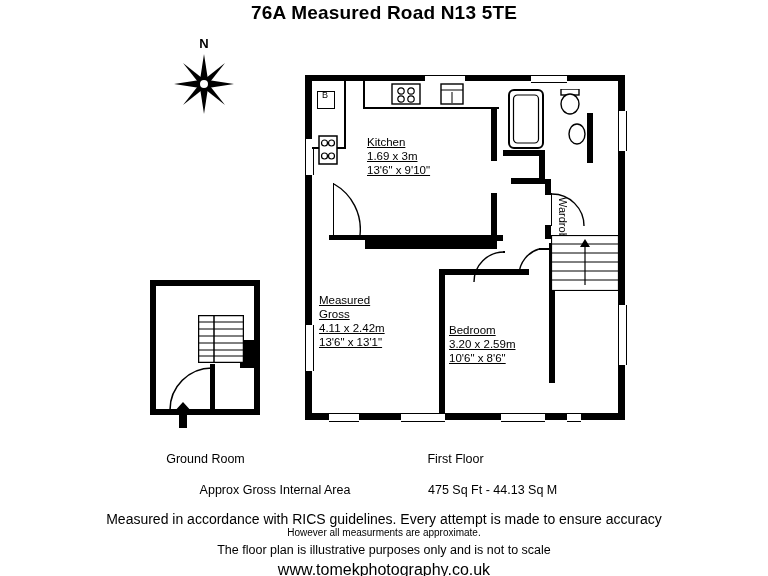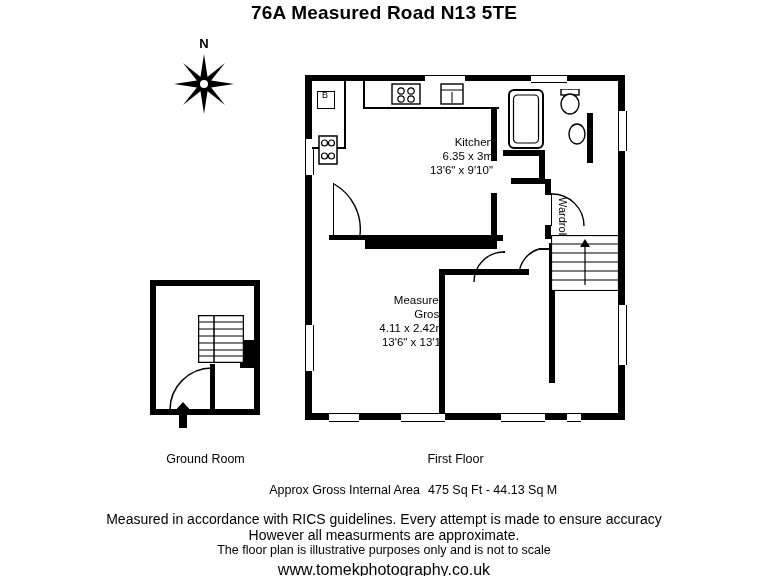--- a/index.html
+++ b/index.html
@@ -30,41 +30,42 @@
   #compass-wrap { left: 168px; top: 36px; width: 72px; height: 80px; }
   #compass-n {
     left: 0; top: 0; width: 72px; text-align: center;
     font-size: 13px; font-weight: bold;
   }
 
   
   .wall { background: #000000; position: absolute; }
   .room-label {
     position: absolute;
-    text-align: right;
+    text-align: left;
     font-size: 11.5px;
     line-height: 14px;
     color: #000;
+    text-decoration: underline;
   }
   .room-label .ln { display: block; }
 
   
   #ground { left: 150px; top: 280px; width: 110px; height: 135px; }
 
   
   #first { left: 305px; top: 75px; width: 320px; height: 345px; }
 
   
   .foot { width: 768px; text-align: center; }
   #lbl-ground { left: 128px; top: 452px; width: 155px; text-align: center; font-size: 12.5px; }
   #lbl-first  { left: 388px; top: 452px; width: 135px; text-align: center; font-size: 12.5px; }
-  #area-label { left: 130px; top: 483px; width: 290px; text-align: right; font-size: 12.5px; }
+  #area-label { left: 130px; top: 483px; width: 290px; text-align: center; font-size: 12.5px; }
   #area-value { left: 428px; top: 483px; width: 300px; text-align: left; font-size: 12.5px; }
   #disc1 { left: 0; top: 511px; font-size: 14px; }
-  #disc2 { left: 0; top: 527px; font-size: 14px; }
+  #disc2 { left: 0; top: 527px; font-size: 10px; }
   #disc3 { left: 0; top: 543px; font-size: 12.5px; }
   #website { left: 0; top: 561px; font-size: 16px; }
 
   .wardrobe-text {
     position: absolute;
     font-size: 11px;
     writing-mode: vertical-rl;
     text-orientation: mixed;
     white-space: nowrap;
   }
@@ -228,31 +229,36 @@
     <line x1="0" y1="18" x2="68" y2="18" stroke="#000" stroke-width="1"></line>
     <line x1="0" y1="27" x2="68" y2="27" stroke="#000" stroke-width="1"></line>
     <line x1="0" y1="36" x2="68" y2="36" stroke="#000" stroke-width="1"></line>
     <line x1="0" y1="45" x2="68" y2="45" stroke="#000" stroke-width="1"></line>
     <polygon points="34,4 39,12 29,12" fill="#000"></polygon>
     <line x1="34" y1="12" x2="34" y2="50" stroke="#000" stroke-width="1.2"></line>
   </svg>
 
   <div class="room-label" style="left:62px; top:60px; width:126px;">
     <span class="ln">Kitchen</span>
-    <span class="ln">6.35 x 3m</span>
+    <span class="ln">1.69 x 3m</span>
     <span class="ln">13'6" x 9'10"</span>
   </div>
 
   <div class="room-label" style="left:14px; top:218px; width:126px;">
     <span class="ln">Measured</span>
     <span class="ln">Gross</span>
     <span class="ln">4.11 x 2.42m</span>
     <span class="ln">13'6" x 13'1"</span>
   </div>
 
+  <div class="room-label" style="left:144px; top:248px; width:100px;">
+    <span class="ln">Bedroom</span>
+    <span class="ln">3.20 x 2.59m</span>
+    <span class="ln">10'6" x 8'6"</span>
+  </div>
 </div>
 
 <div class="abs" id="lbl-ground">Ground Room</div>
 <div class="abs" id="lbl-first">First Floor</div>
 
 <div class="abs" id="area-label">Approx Gross Internal Area</div>
 <div class="abs" id="area-value">475 Sq Ft  -  44.13 Sq M</div>
 
 <div class="abs foot" id="disc1">Measured in accordance with RICS guidelines. Every attempt is made to ensure accuracy</div>
 <div class="abs foot" id="disc2">However all measurments are approximate.</div>

